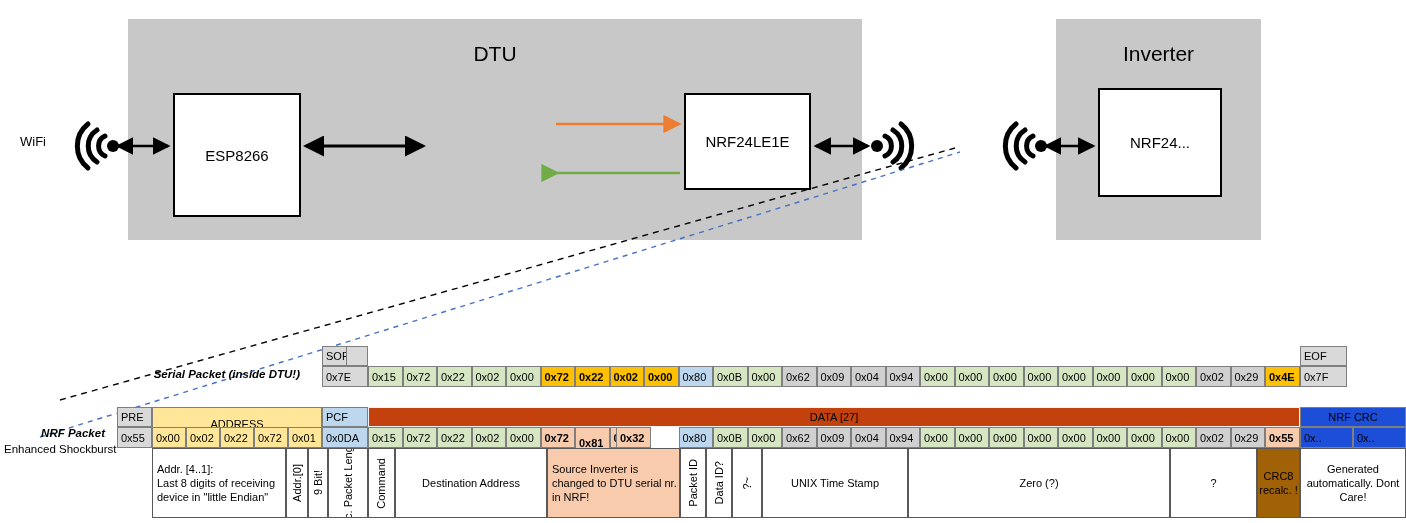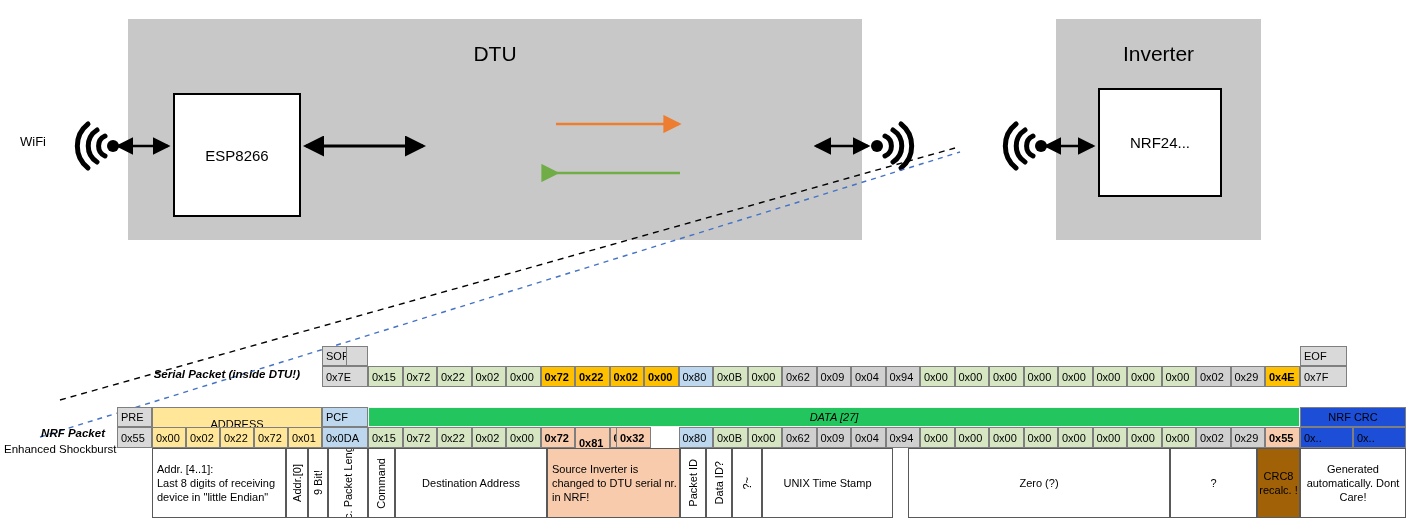--- a/index.html
+++ b/index.html
@@ -80,21 +80,21 @@
   .cell.b    { font-weight: bold; }
 
   .c-gray    { background: #d9d9d9; }
   .c-green   { background: #d6e6c3; }
   .c-ltgray  { background: #d0d0d0; }
   .c-yellow  { background: #ffc000; }
   .c-amber   { background: #ffe699; }
   .c-blue    { background: #bdd7ee; }
   .c-dkblue  { background: #1d4ed8; text-align: center; }
   .c-salmon  { background: #f8cbad; }
-  .c-none    { background: #22c55e; border-color:#f2f2f2;font-style:italic; }
+  .c-none    { background: #c2410c; border-color:#f2f2f2; }
 
   .desc {
     position: absolute;
     box-sizing: border-box;
     border: 1px solid #595959;
     background: #ffffff;
     font-size: 11px;
     line-height: 1.28;
     overflow: hidden;
   }
@@ -120,20 +120,23 @@
 <body>
 
 <div id="diagram-layer">
 
   <div class="group-box" style="left:128px; top:19px; width:734px; height:221px;">
     <div class="group-title" style="top:22px;">DTU</div>
   </div>
 
   <div class="chip" style="left:173px; top:93px; width:128px; height:124px;">
     <span>ESP8266</span>
+  </div>
+  <div class="chip" style="left:684px; top:93px; width:127px; height:97px;">
+    <span>NRF24LE1E</span>
   </div>
 
   <div class="group-box" style="left:1056px; top:19px; width:205px; height:221px;">
     <div class="group-title" style="top:22px;">Inverter</div>
   </div>
   <div class="chip" style="left:1098px; top:88px; width:124px; height:109px;">
     <span>NRF24...</span>
   </div>
 
   <div class="wifi-label" style="left:20px; top:134px;">WiFi</div>
@@ -305,21 +308,21 @@
   </div>
   <div class="desc vert" style="left:680px; top:448px; width:26px; height:70px;">
     <span>Packet ID</span>
   </div>
   <div class="desc vert" style="left:706px; top:448px; width:26px; height:70px;">
     <span>Data ID?</span>
   </div>
   <div class="desc vert" style="left:732px; top:448px; width:30px; height:70px;">
     <span>?~</span>
   </div>
-  <div class="desc ctr" style="left:762px; top:448px; width:131px; height:70px;">
+  <div class="desc ctr" style="left:762px; top:448px; width:146px; height:70px;">
     <span>UNIX Time Stamp</span>
   </div>
   <div class="desc ctr" style="left:908px; top:448px; width:262px; height:70px;">
     <span>Zero (?)</span>
   </div>
   <div class="desc ctr" style="left:1170px; top:448px; width:87px; height:70px;">
     <span>?</span>
   </div>
   <div class="desc ctr" style="left:1257px; top:448px; width:43px; height:70px; background:#a16207;">
     <span>CRC8 recalc. !</span>

